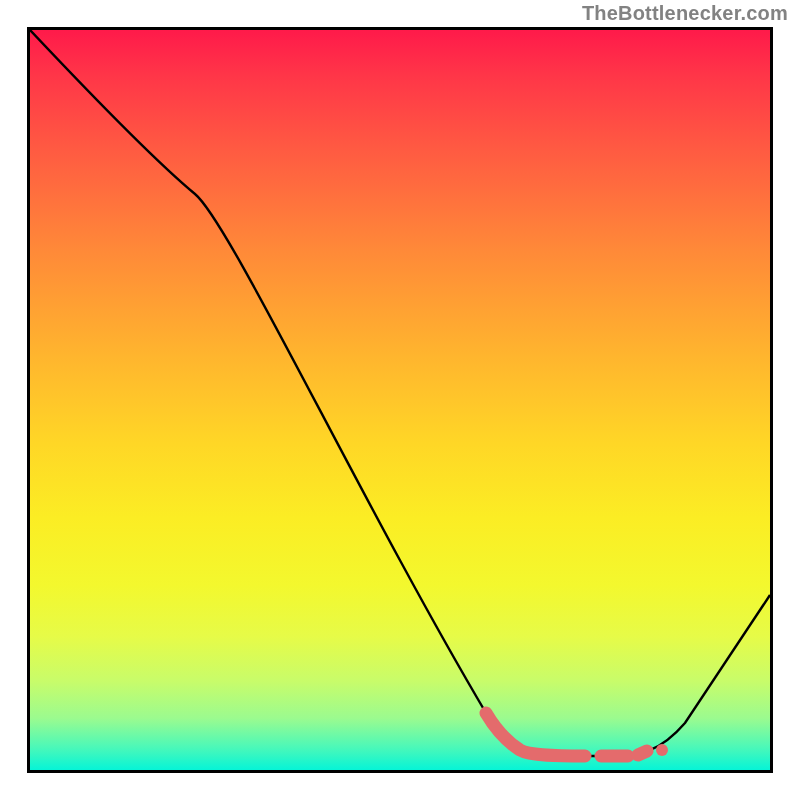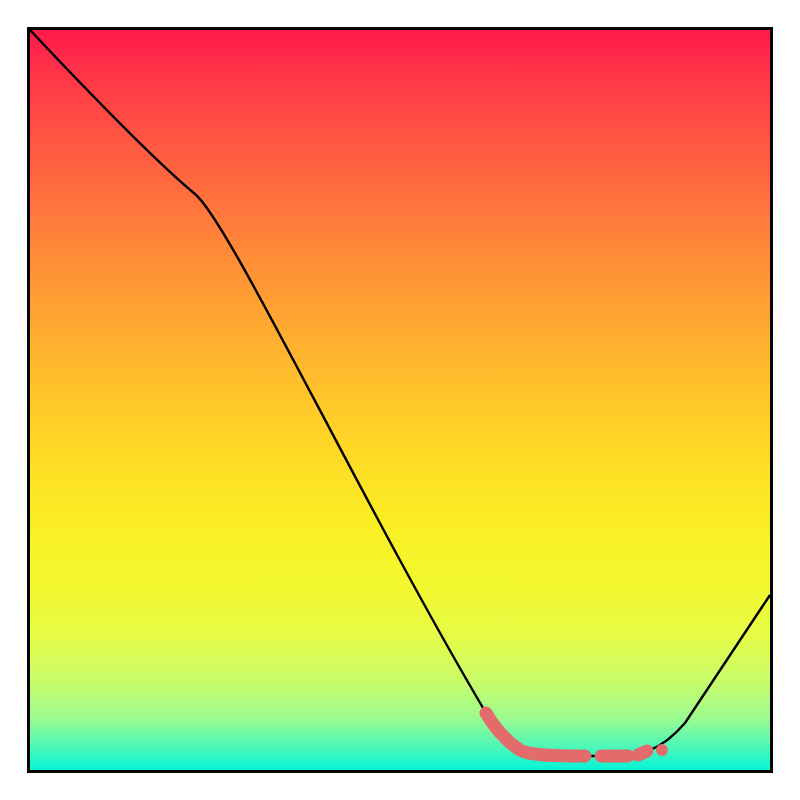--- a/index.html
+++ b/index.html
@@ -60,20 +60,21 @@
     left: 0;
     top: 0;
     width: 740px;
     height: 740px;
   }
 </style>
 </head>
 <body>
 
 <div class="container">
+  <div class="attribution">TheBottlenecker.com</div>
 
   <div class="plot-outer">
     <div class="plot-inner">
       <svg class="curve" viewBox="0 0 740 740" preserveAspectRatio="none">
         <path d="M 0 0
                  C 80 85, 130 135, 165 164
                  C 200 193, 330 470, 456 683
                  C 466 700, 476 711, 490 720
                  C 504 727, 540 726, 580 726
                  C 610 726, 630 722, 655 693

